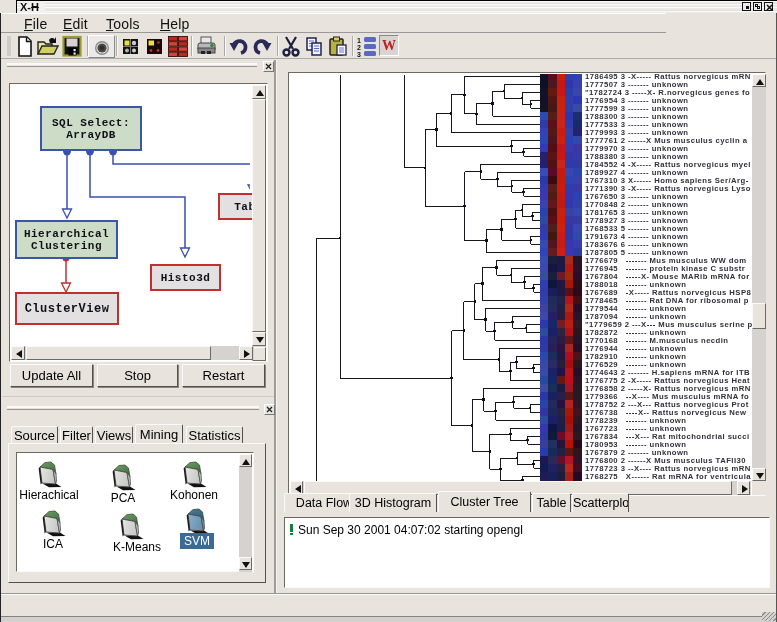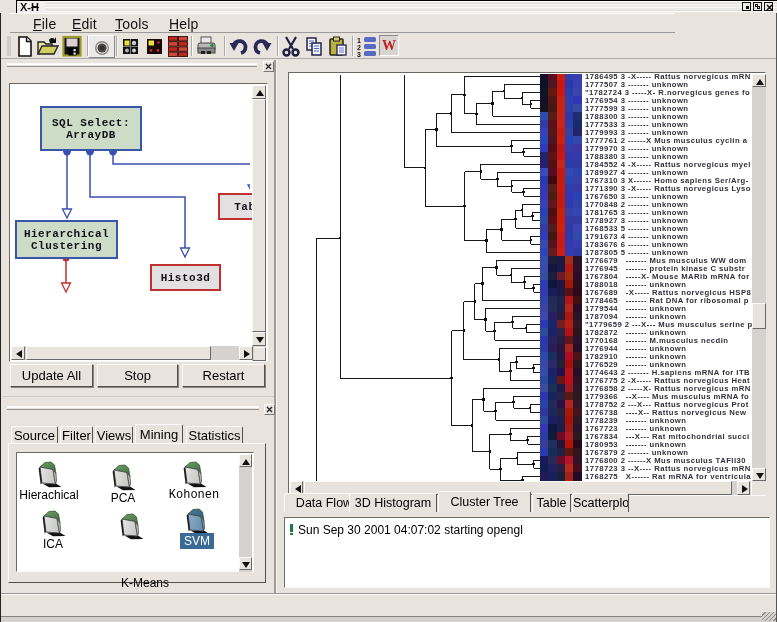--- a/index.html
+++ b/index.html
@@ -4,21 +4,21 @@
 body { width:777px; height:622px; position:relative; overflow:hidden;
   font-family:"Liberation Sans", sans-serif; background:#e9e3de; }
 .abs { position:absolute; }
 
 #titlebar { left:16px; top:0; width:777px; height:13px;
   background:repeating-linear-gradient(180deg,#fbfaf9 0 1px,#eceae7 1px 2.5px,#e2dfdc 2.5px 3.2px);
   border-top:1px solid #000; border-left:1px solid #000; border-right:1px solid #555;
   font-size:11px; font-weight:bold; color:#111; padding-left:3px; line-height:12px; }
 .wbtn { position:absolute; top:2px; width:9px; height:9px; background:#ecebe9;
   border:1px solid #111; }
-#menubar { left:10px; top:13px; width:665px; height:20px; background:#e9e3de;
+#menubar { left:1px; top:13px; width:665px; height:20px; background:#e9e3de;
   border-top:1px solid #fff; border-bottom:1px solid #999;
   font-size:14px; color:#111; letter-spacing:0.2px; }
 #menubar span { position:absolute; top:2px; }
 u { text-decoration:underline; }
 #toolbar { left:1px; top:34px; width:775px; height:25px; background:#e9e3de;
   border-bottom:1px solid #aaa; }
 .tbtn { position:absolute; top:1px; width:24px; height:23px; }
 .tsep { position:absolute; top:2px; width:2px; height:20px;
   border-left:1px solid #aaa; border-right:1px solid #f8f8f8; }
 .grip2 { position:absolute; left:6px; top:2px; width:4px; height:20px;
@@ -191,20 +191,21 @@
         <path d="M50.5 198L59.5 198L55 207Z" fill="#fff" stroke="#c03030" stroke-width="1.3"></path>
         <path d="M52 66a4 4.5 0 0 0 8 0z" fill="#3a50b0"></path>
         <path d="M75 66a4 4.5 0 0 0 8 0z" fill="#3a50b0"></path>
         <path d="M98 66a4 4.5 0 0 0 8 0z" fill="#3a50b0"></path>
         <path d="M51 172a4 4.5 0 0 0 8 0z" fill="#c03030"></path>
       </svg>
       <div class="node ngreen" style="left:29px;top:21px;width:102px;height:45px;font-size:11px;display:flex;align-items:center;justify-content:center;white-space:pre">SQL Select:
 ArrayDB</div>
       <div class="node ngreen" style="left:4px;top:135px;width:103px;height:39px;font-size:11px;display:flex;align-items:center;justify-content:center;white-space:pre">Hierarchical
 Clustering</div>
+      <div class="node ngrey" style="left:4px;top:207px;width:104px;height:33px;font-size:12px;display:flex;align-items:center;justify-content:center;white-space:pre">ClusterView</div>
       <div class="node ngrey" style="left:139px;top:179px;width:71px;height:27px;font-size:11px;display:flex;align-items:center;justify-content:center;white-space:pre">Histo3d</div>
       <div class="node ngrey" style="left:207px;top:108px;width:80px;height:27px;font-size:11px;display:flex;align-items:center;justify-content:flex-start;white-space:pre">  TabVie</div>
   </div>
 
   <div class="sb" style="right:1px; top:1px; width:14px; height:262px;"></div>
   <div class="sbtn" style="right:1px; top:1px; width:14px; height:14px;">
       <div class="arr" style="left:3px;top:4px;border-left:4px solid transparent;border-right:4px solid transparent;border-bottom:6px solid #111;"></div>
     </div>
   <div class="sbtn" style="right:1px; top:248px; width:14px; height:14px;">
       <div class="arr" style="left:3px;top:4px;border-left:4px solid transparent;border-right:4px solid transparent;border-top:6px solid #111;"></div>
@@ -287,21 +288,21 @@
           <stop offset="0" stop-color="#6f9e6a"></stop>
           <stop offset="1" stop-color="#436f3e"></stop>
         </linearGradient>
       </defs>
       <path d="M4.5 23.5 L17.5 23.3 L23.5 27 L11 27.2 Z" fill="#111"></path>
       <path d="M2 7 L7 2.5 L13 2 L16.5 5 L18 14 L15 9.5 Z" fill="url(#gtg)" stroke="#28481f" stroke-width="0.7"></path>
       <path d="M2 7 L15 9.5 L17.5 24 L4 23 Z" fill="url(#gfg)" stroke="#4a4a50" stroke-width="0.9"></path>
       <path d="M15 9.5 L18 14 L18.5 21 L17.5 24 Z" fill="#c8cac6" stroke="#4a4a50" stroke-width="0.8"></path>
       <path d="M0.6 8.5 L2 7 L4 23 L2.6 24.5 Z" fill="#1c1c1c"></path>
     </svg>
-    <div class="flabel" style="left:132px;top:35px;width:90px;font-family:Liberation Mono, monospace;">Kohonen</div>
+    <div class="flabel" style="left:132px;top:35px;width:90px;">Kohonen</div>
     <svg class="abs" width="26" height="28" viewBox="0 0 26 28" style="left:25px;top:56px">
       <defs>
         <linearGradient id="gfg" x1="0" y1="0" x2="1" y2="0.3">
           <stop offset="0" stop-color="#e6e6e4"></stop>
           <stop offset="1" stop-color="#c8cac6"></stop>
         </linearGradient>
         <linearGradient id="gtg" x1="0" y1="0" x2="0.7" y2="1">
           <stop offset="0" stop-color="#6f9e6a"></stop>
           <stop offset="1" stop-color="#436f3e"></stop>
         </linearGradient>
@@ -323,21 +324,21 @@
           <stop offset="0" stop-color="#6f9e6a"></stop>
           <stop offset="1" stop-color="#436f3e"></stop>
         </linearGradient>
       </defs>
       <path d="M4.5 23.5 L17.5 23.3 L23.5 27 L11 27.2 Z" fill="#111"></path>
       <path d="M2 7 L7 2.5 L13 2 L16.5 5 L18 14 L15 9.5 Z" fill="url(#gtg)" stroke="#28481f" stroke-width="0.7"></path>
       <path d="M2 7 L15 9.5 L17.5 24 L4 23 Z" fill="url(#gfg)" stroke="#4a4a50" stroke-width="0.9"></path>
       <path d="M15 9.5 L18 14 L18.5 21 L17.5 24 Z" fill="#c8cac6" stroke="#4a4a50" stroke-width="0.8"></path>
       <path d="M0.6 8.5 L2 7 L4 23 L2.6 24.5 Z" fill="#1c1c1c"></path>
     </svg>
-    <div class="flabel" style="left:83px;top:87px;width:90px;margin-top:36px;">K-Means</div>
+    <div class="flabel" style="left:75px;top:87px;width:90px;">K-Means</div>
     <svg class="abs" width="26" height="28" viewBox="0 0 26 28" style="left:169px;top:54px">
       <defs>
         <linearGradient id="gfb" x1="0" y1="0" x2="1" y2="0.3">
           <stop offset="0" stop-color="#88aec8"></stop>
           <stop offset="1" stop-color="#6a92b0"></stop>
         </linearGradient>
         <linearGradient id="gtb" x1="0" y1="0" x2="0.7" y2="1">
           <stop offset="0" stop-color="#4a7a9a"></stop>
           <stop offset="1" stop-color="#335f7d"></stop>
         </linearGradient>

